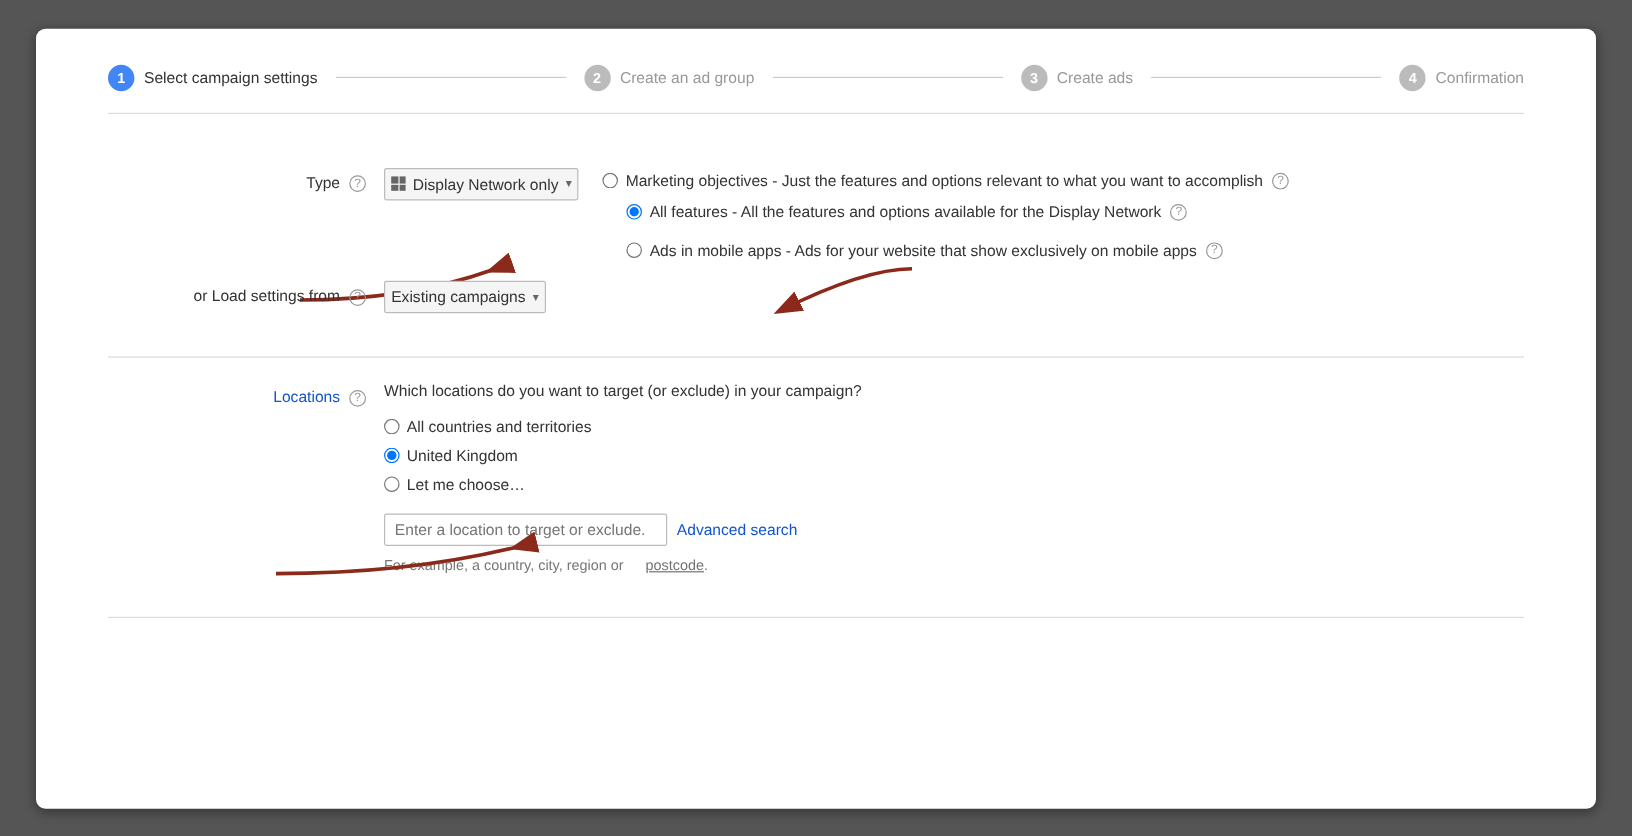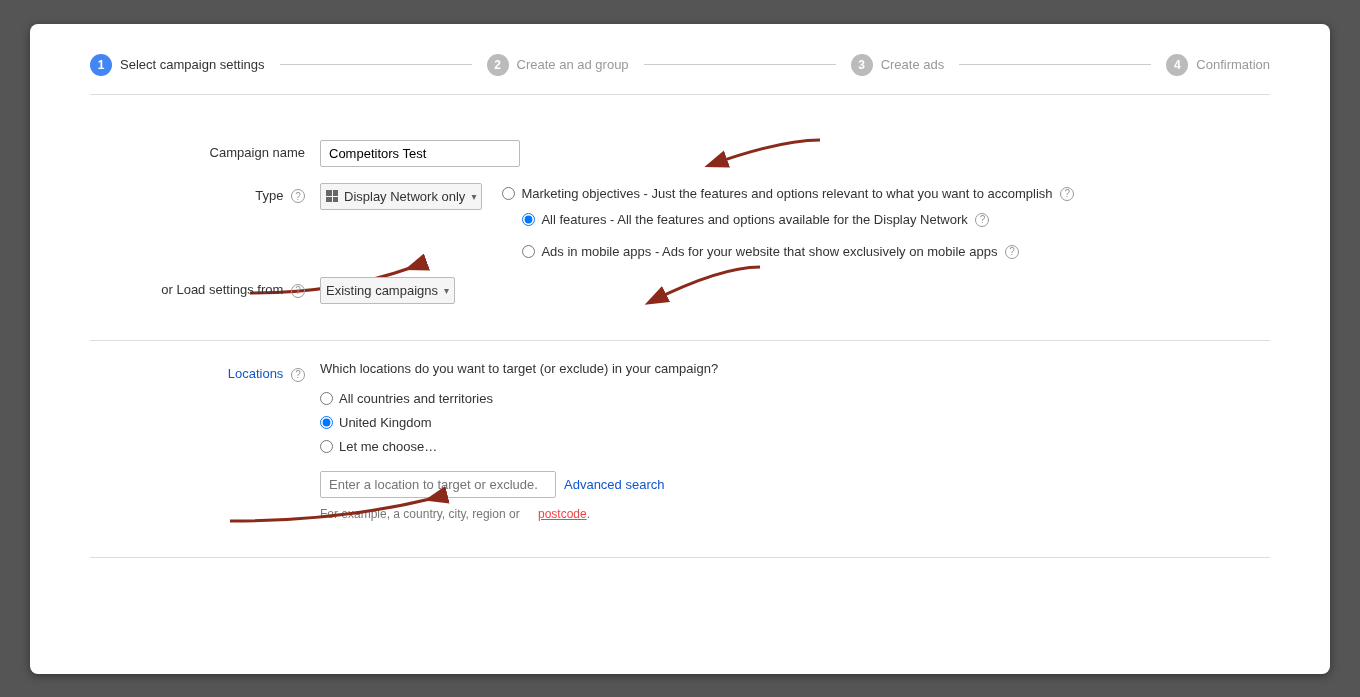--- a/index.html
+++ b/index.html
@@ -181,21 +181,21 @@
       color: #1155cc;
       font-size: 13px;
       cursor: pointer;
       text-decoration: none;
     }
     .location-hint {
       font-size: 12px;
       color: #777;
       margin-top: 3px;
     }
-    .location-hint a { color: #ef4444; padding-left: 15px; }
+    .location-hint a { color: #737373; padding-left: 15px; }
     
     .lang-row {
       display: flex;
       flex-direction: column;
       gap: 4px;
     }
     .lang-question { color: #333; font-size: 13px; }
     .lang-value { font-size: 13px; color: #333; }
     .lang-value strong { font-weight: bold; }
     .lang-value a { color: #1155cc; text-decoration: none; cursor: pointer; margin-left: 6px; }
@@ -226,35 +226,20 @@
     </div>
     <div class="step-line"></div>
     <div class="step">
       <div class="step-circle inactive">4</div>
       <span class="step-label inactive">Confirmation</span>
     </div>
   </div>
 
   <div class="form-section">
 
-    <div class="form-row" style="position:relative;">
-      <div class="form-label">Campaign name</div>
-      <div class="form-content">
-        <input type="text" value="Competitors Test" style="">
-      </div>
-
-      <svg class="arrow-svg" style="left:540px; top:-10px; width:200px; height:60px;" viewBox="0 0 200 60">
-        <defs>
-          <marker id="ah1" markerWidth="8" markerHeight="8" refX="6" refY="3" orient="auto">
-            <path d="M0,0 L0,6 L8,3 z" fill="#8b2a1a"></path>
-          </marker>
-        </defs>
-        <path d="M190,10 Q150,10 80,35" stroke="#8b2a1a" stroke-width="3" fill="none" marker-end="url(#ah1)"></path>
-      </svg>
-    </div>
 
     <div class="form-row" style="align-items:flex-start; position:relative;">
       <div class="form-label">
         <span>Type</span>
         <span class="help-icon">?</span>
       </div>
       <div class="form-content">
         <div class="form-row-inner">
           <button class="dropdown-btn">
             <span class="grid-icon">

